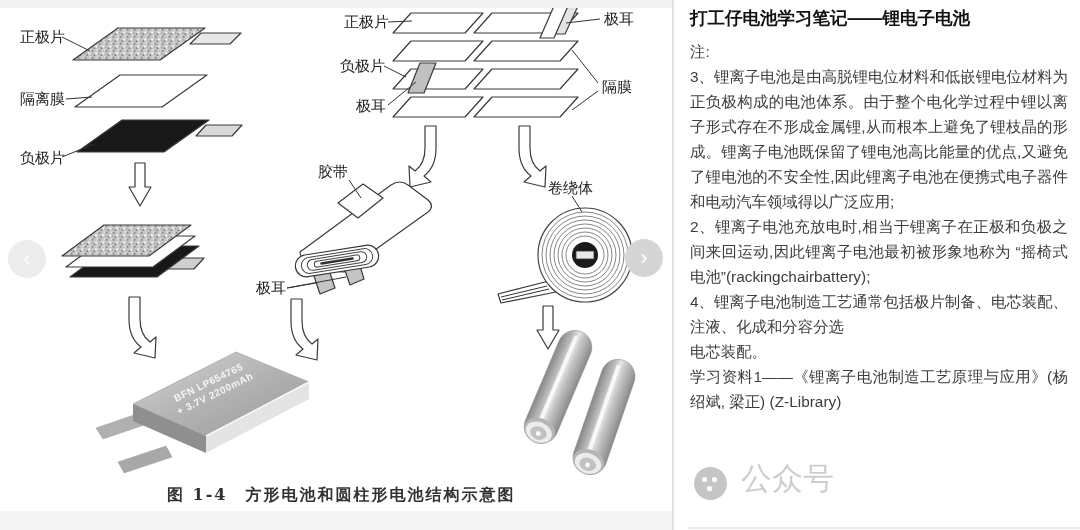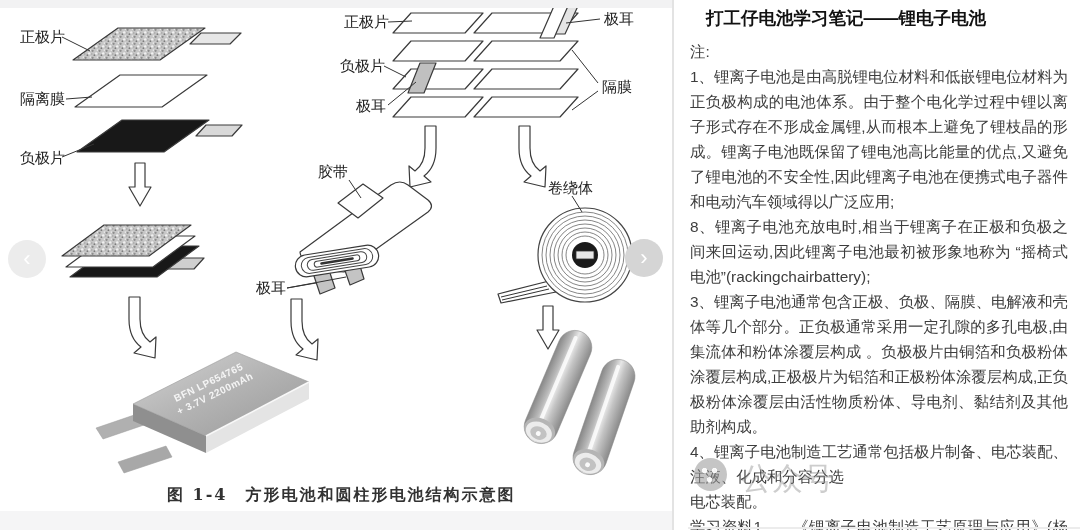--- a/index.html
+++ b/index.html
@@ -19,25 +19,25 @@
   .nav-next{left:625px;top:239px;background:#d5d5d5;color:#ffffff;}
 
   svg .dlab{font:15px "DejaVu Serif","Liberation Serif",serif;fill:#222;}
   svg .caption{font:600 16px "DejaVu Serif","Liberation Serif",serif;fill:#323232;letter-spacing:2px;}
   svg .mark{font:700 10px "Liberation Sans",sans-serif;fill:#fafafa;letter-spacing:.5px;opacity:.92;}
   svg .lead{stroke:#333;stroke-width:1;fill:none;}
   svg .ol{stroke:#3a3a3a;stroke-width:1.2;stroke-linejoin:round;}
 
   
   .article{position:absolute;left:690px;top:6px;width:378px;}
-  .article h1{margin:0 0 9px 16px;font-size:17.5px;line-height:24px;color:#111;font-weight:700;}
+  .article h1{margin:0 0 9px 0;font-size:17.5px;line-height:24px;color:#111;font-weight:700;}
   .article p{margin:0;font-size:15.4px;line-height:25px;color:#3d3d3d;text-align:justify;}
   .right-bottom-line{position:absolute;left:688px;top:527px;width:392px;height:2px;background:#ececec;}
 
-  .watermark{position:absolute;left:694px;top:458px;width:372px;display:flex;align-items:flex-start;
+  .watermark{position:absolute;left:694px;top:458px;width:372px;display:flex;align-items:flex-end;
              color:rgba(145,145,145,.45);font-size:31px;white-space:nowrap;pointer-events:none;z-index:3;}
   .wm-icon{width:33px;height:33px;border-radius:50%;margin-right:14px;flex:0 0 auto;
            background:
              radial-gradient(circle at 32% 38%, rgba(255,255,255,.9) 2.4px, transparent 3px),
              radial-gradient(circle at 62% 38%, rgba(255,255,255,.9) 2.4px, transparent 3px),
              radial-gradient(circle at 47% 66%, rgba(255,255,255,.9) 2.4px, transparent 3px),
              rgba(150,150,150,.55);}
   .wm-gap{display:inline-block;width:64px;}
 </style>
 </head>
@@ -218,23 +218,22 @@
 <div class="nav-btn nav-prev">
   <span>‹</span>
 </div>
 <div class="nav-btn nav-next">
   <span>›</span>
 </div>
 
 <div class="article">
   <h1>打工仔电池学习笔记——锂电子电池</h1>
   <p>注:</p>
-  <p>1、锂离子电池是由高脱锂电位材料和低嵌锂电位材料为正负极构成的电池体系。由于整个电化学过程中锂以离子形式存在不形成金属锂,从而根本上避免了锂枝晶的形成。锂离子电池既保留了锂电池高比能量的优点,又避免了锂电池的不安全性,因此锂离子电池在便携式电子器件和电动汽车领域得以广泛应用;</p>
-  <p>8、锂离子电池充放电时,相当于锂离子在正极和负极之间来回运动,因此锂离子电池最初被形象地称为 “摇椅式电池”(rackingchairbattery);</p>
-  <p>3、锂离子电池通常包含正极、负极、隔膜、电解液和壳体等几个部分。正负极通常采用一定孔隙的多孔电极,由集流体和粉体涂覆层构成 。负极极片由铜箔和负极粉体涂覆层构成,正极极片为铝箔和正极粉体涂覆层构成,正负极粉体涂覆层由活性物质粉体、导电剂、黏结剂及其他助剂构成。</p>
+  <p>3、锂离子电池是由高脱锂电位材料和低嵌锂电位材料为正负极构成的电池体系。由于整个电化学过程中锂以离子形式存在不形成金属锂,从而根本上避免了锂枝晶的形成。锂离子电池既保留了锂电池高比能量的优点,又避免了锂电池的不安全性,因此锂离子电池在便携式电子器件和电动汽车领域得以广泛应用;</p>
+  <p>2、锂离子电池充放电时,相当于锂离子在正极和负极之间来回运动,因此锂离子电池最初被形象地称为 “摇椅式电池”(rackingchairbattery);</p>
   <p>4、锂离子电池制造工艺通常包括极片制备、电芯装配、注液、化成和分容分选</p>
   <p>电芯装配。</p>
   <p>学习资料1——《锂离子电池制造工艺原理与应用》(杨绍斌, 梁正) (Z-Library)</p>
 </div>
 
 <div class="watermark">
   <span class="wm-icon"></span>
   <span>公众号</span>
   <span class="wm-gap"></span>
 </div>

